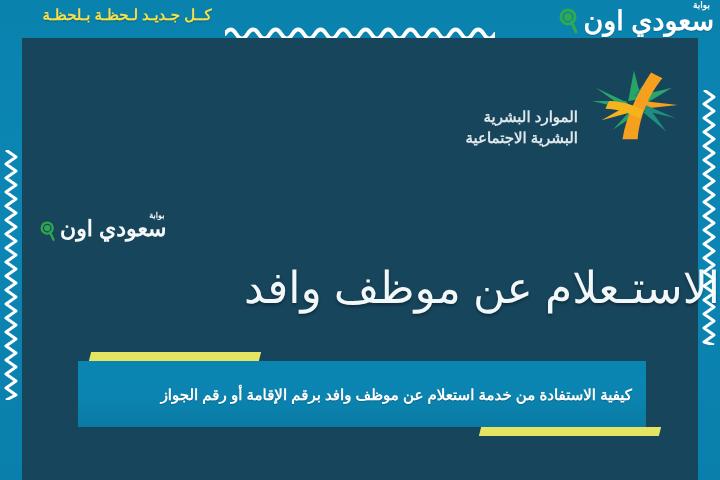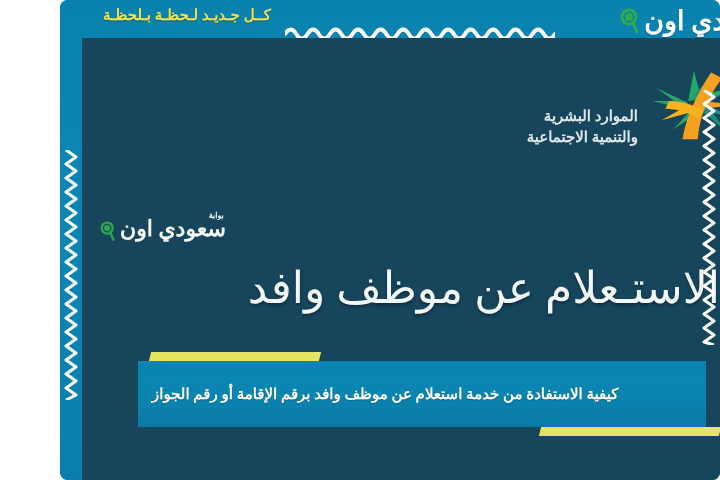--- a/index.html
+++ b/index.html
@@ -2,26 +2,25 @@
 <html lang="ar" dir="rtl"><head>
 <meta charset="utf-8">
 <style>
   html, body {
     margin: 0;
     padding: 0;
     background: #ffffff;
   }
   #screenshot {
     position: relative;
-    width: 660px;
+    width: 720px;
     height: 480px;
     overflow: hidden;
     background: #0b84b0;
-    font-family: Liberation Serif, serif;
-    border-radius: 8px;
+    font-family: Liberation Sans, sans-serif;
     -webkit-font-smoothing: antialiased;
   }
 
   
   .frame-bg {
     position: absolute;
     inset: 0;
     background: #0b84b0;
   }
   .frame-bg.grad {
@@ -209,21 +208,21 @@
   .caption {
     position: absolute;
     left: 78px;
     top: 361px;
     width: 568px;
     height: 66px;
     background: linear-gradient(180deg, #0a85b2 0%, #0b84b0 55%, #0a7aa4 100%);
     z-index: 5;
     display: flex;
     align-items: center;
-    justify-content: flex-end;
+    justify-content: flex-start;
     padding: 16px 14px;
     box-sizing: border-box;
   }
   .caption-text {
     color: #ffffff;
     font-size: 15px;
     font-weight: 700;
     direction: rtl;
     text-align: center;
     line-height: 1.4;
@@ -274,21 +273,21 @@
           <path d="M8,40 L44,40 L42,48 Z" fill="#27a567"></path>
           <path d="M12,26 L46,42 L40,46 Z" fill="#2aa46b"></path>
           <path d="M18,60 L46,44 L48,52 Z" fill="#f5b31e"></path>
           <path d="M30,70 L50,48 L54,54 Z" fill="#27a567"></path>
           <path d="M70,10 C58,28 44,54 40,80 L56,80 C58,54 70,30 82,16 Z" fill="#f5a01e"></path>
           <path d="M26,40 C38,40 52,44 62,50 L58,58 C46,52 34,48 22,48 Z" fill="#f5b31e"></path>
         </g>
       </svg>
       <div class="ministry-text">
         <div>الموارد البشرية</div>
-        <div>والتنمية الاجتماعية</div>
+        <div>البشرية الاجتماعية</div>
       </div>
     </div>
 
     <div class="watermark">
       <span class="wm-kicker">بوابة</span>
       <span class="wm-word">سعودي اون</span>
       <svg class="wm-mag" width="16" height="22" viewBox="0 0 20 28">
         <circle cx="9" cy="9" r="7" fill="none" stroke="#2faa4d" stroke-width="3"></circle>
         <circle cx="9" cy="9" r="4" fill="#2faa4d"></circle>
         <line x1="12.5" y1="14" x2="17" y2="24" stroke="#2faa4d" stroke-width="3" stroke-linecap="round"></line>

